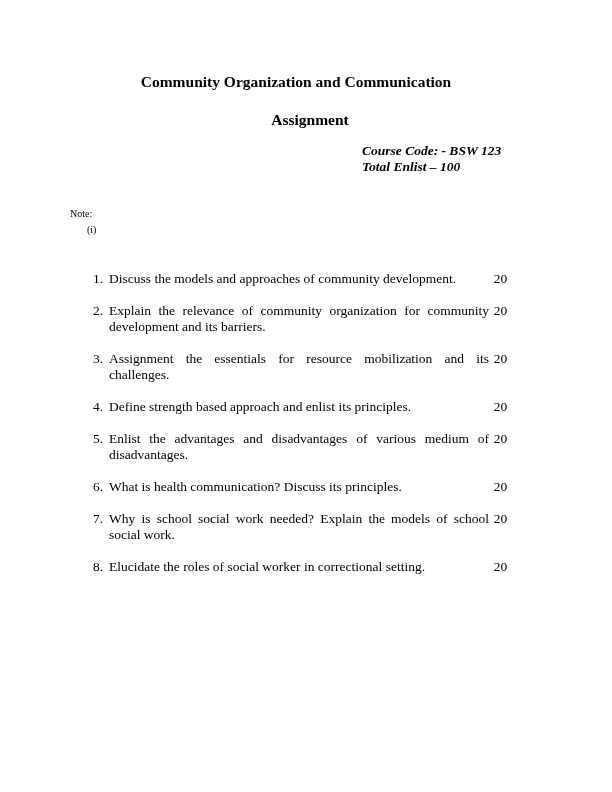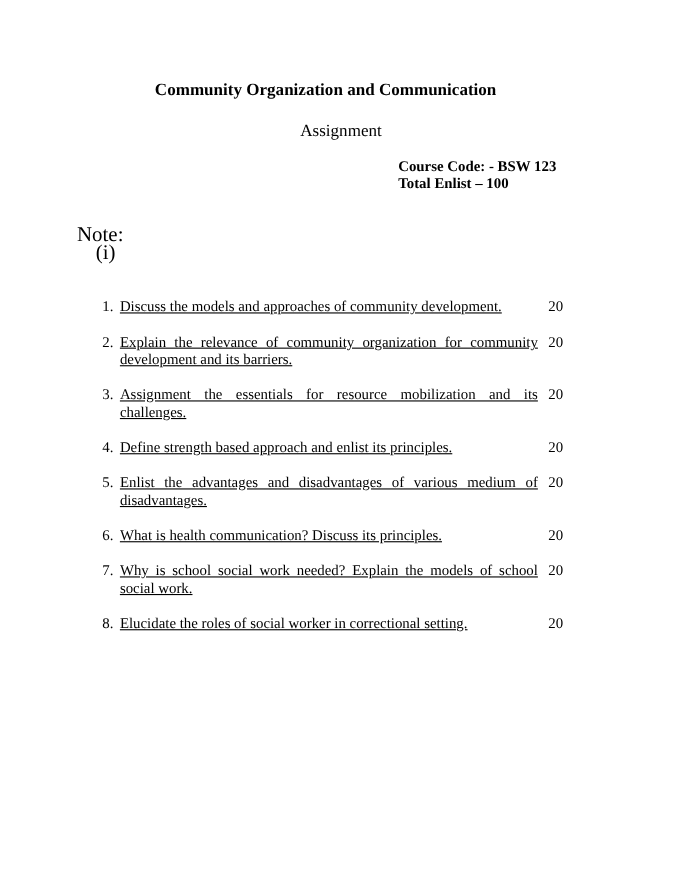--- a/index.html
+++ b/index.html
@@ -20,33 +20,34 @@
     padding-top: 72px;
     text-align: center;
     font-size: 15.5px;
     font-weight: 700;
     line-height: 19px;
   }
   .doc-subtitle {
     margin-top: 19px;
     text-align: center;
     font-size: 15.5px;
-    font-weight: 400;
+    font-weight: 700;
     line-height: 19px;
     padding-left: 28px;
   }
   .course-block {
     margin: 14px 0 0 362px;
     font-size: 13.5px;
     font-weight: 700;
     line-height: 16px;
+    font-style: italic;
   }
   .note-section {
     margin: 31px 0 0 70px;
-    font-size: 19px;
+    font-size: 10px;
     line-height: 16px;
   }
   .note-item {
     display: flex;
     margin-left: 17px;
     align-items: flex-start;
   }
   .note-num {
     width: 39px;
     flex: none;
@@ -70,25 +71,24 @@
     margin-bottom: 16px;
   }
   .q-num {
     width: 16px;
     flex: none;
   }
   .q-text {
     width: 380px;
     flex: none;
     text-align: justify;
-    text-decoration: underline;
   }
   .q-marks {
     flex: 1;
-    text-align: right;
+    text-align: center;
   }
 </style>
 </head>
 <body>
 
 <div class="page">
 
   <div class="doc-title">Community Organization and Communication</div>
 
   <div class="doc-subtitle">Assignment</div>

